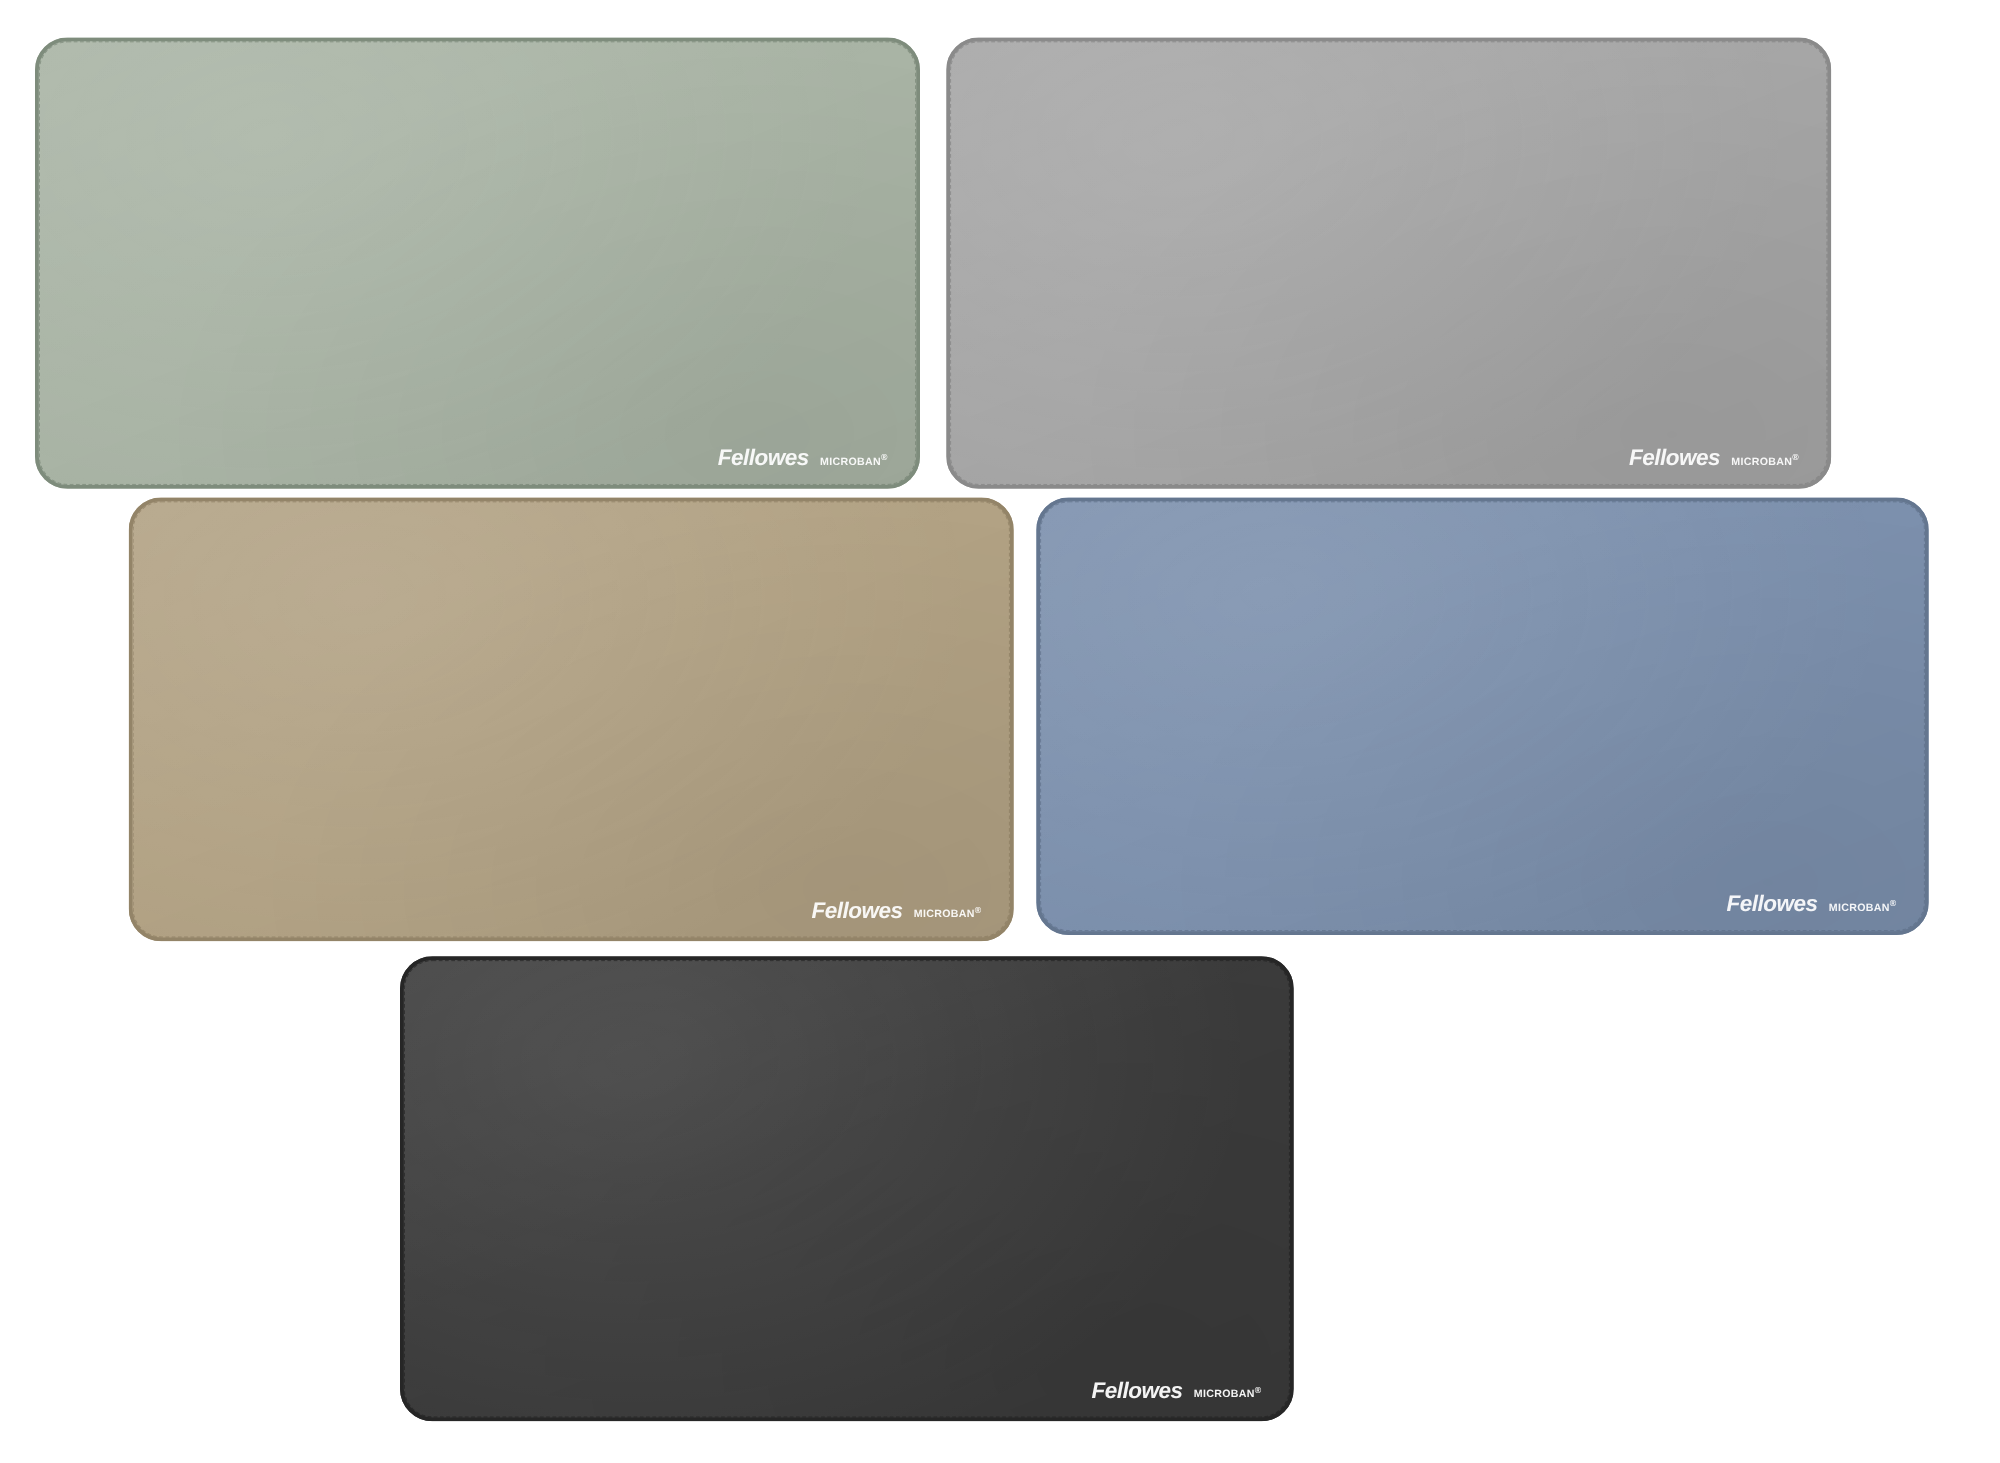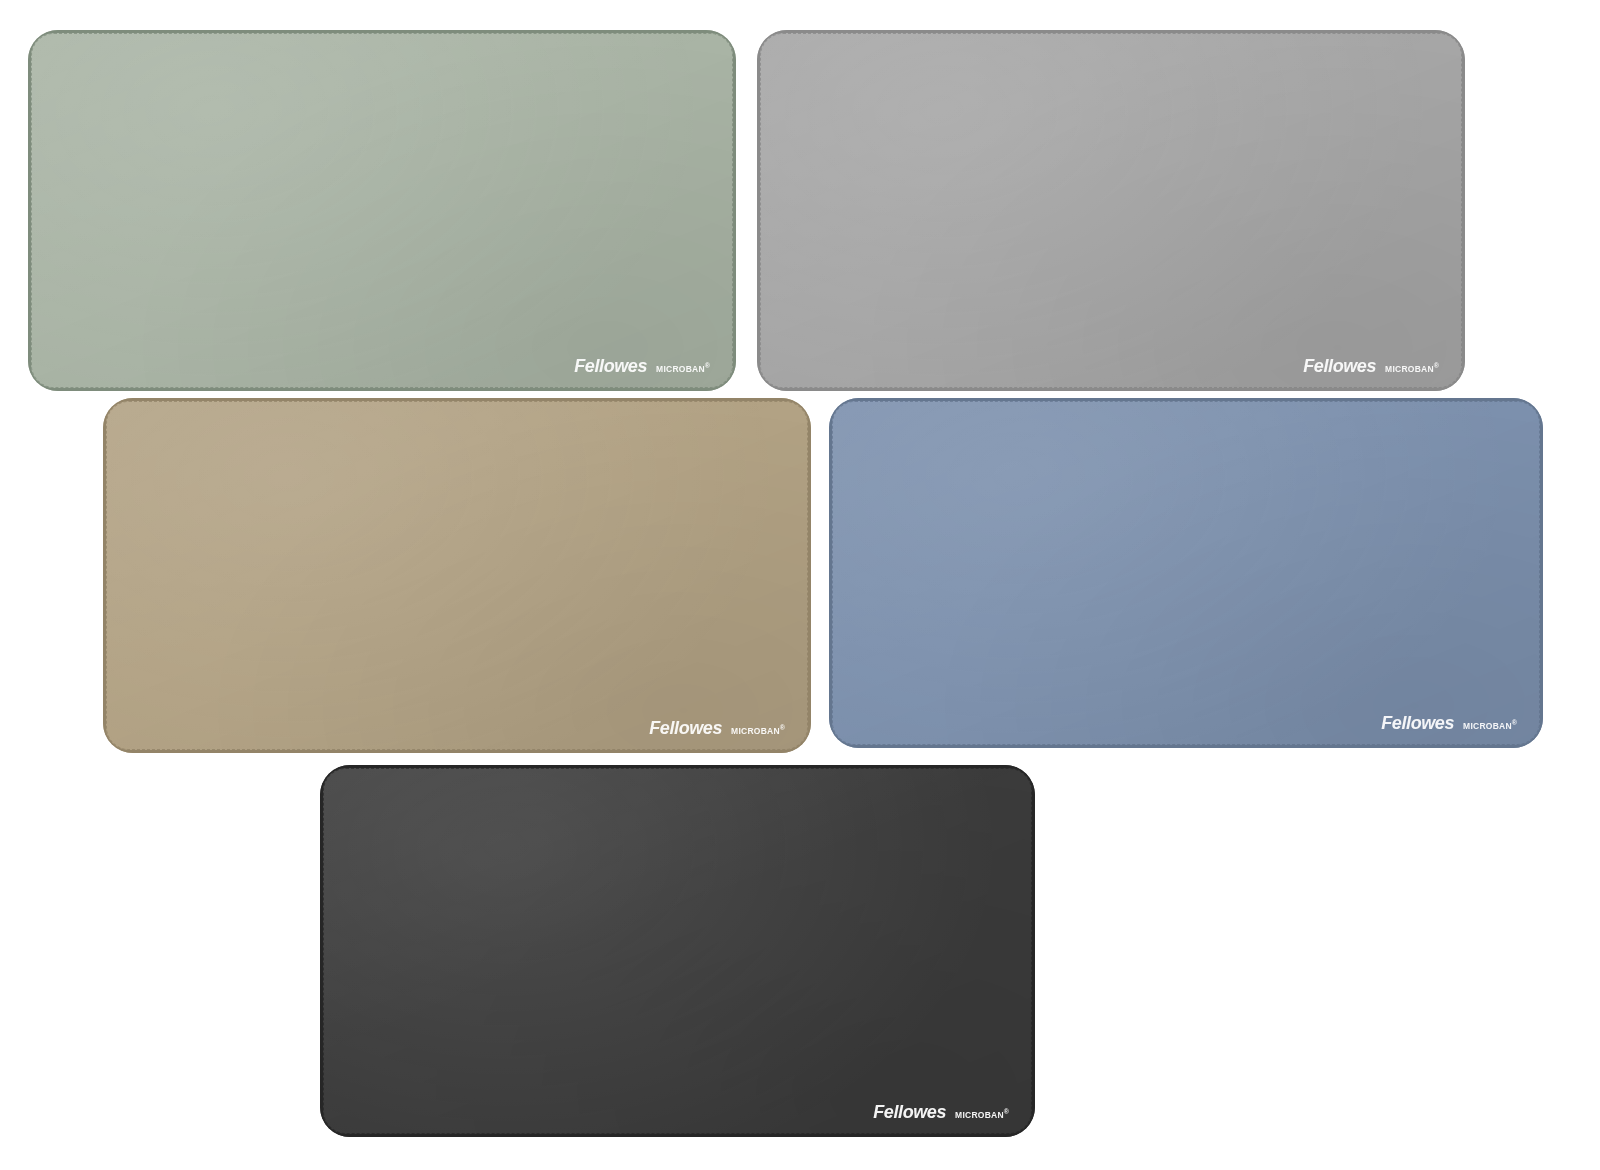--- a/index.html
+++ b/index.html
@@ -17,21 +17,21 @@
   }
 
   #product-grid {
     position: absolute;
     inset: 0;
   }
 
   
   .desk-mat {
     position: absolute;
-    border-radius: 30px;
+    border-radius: 14px;
     box-sizing: border-box;
     overflow: hidden;
   }
 
   
   .mat-edge {
     position: absolute;
     inset: 0;
     border-radius: 26px;
     box-sizing: border-box;

